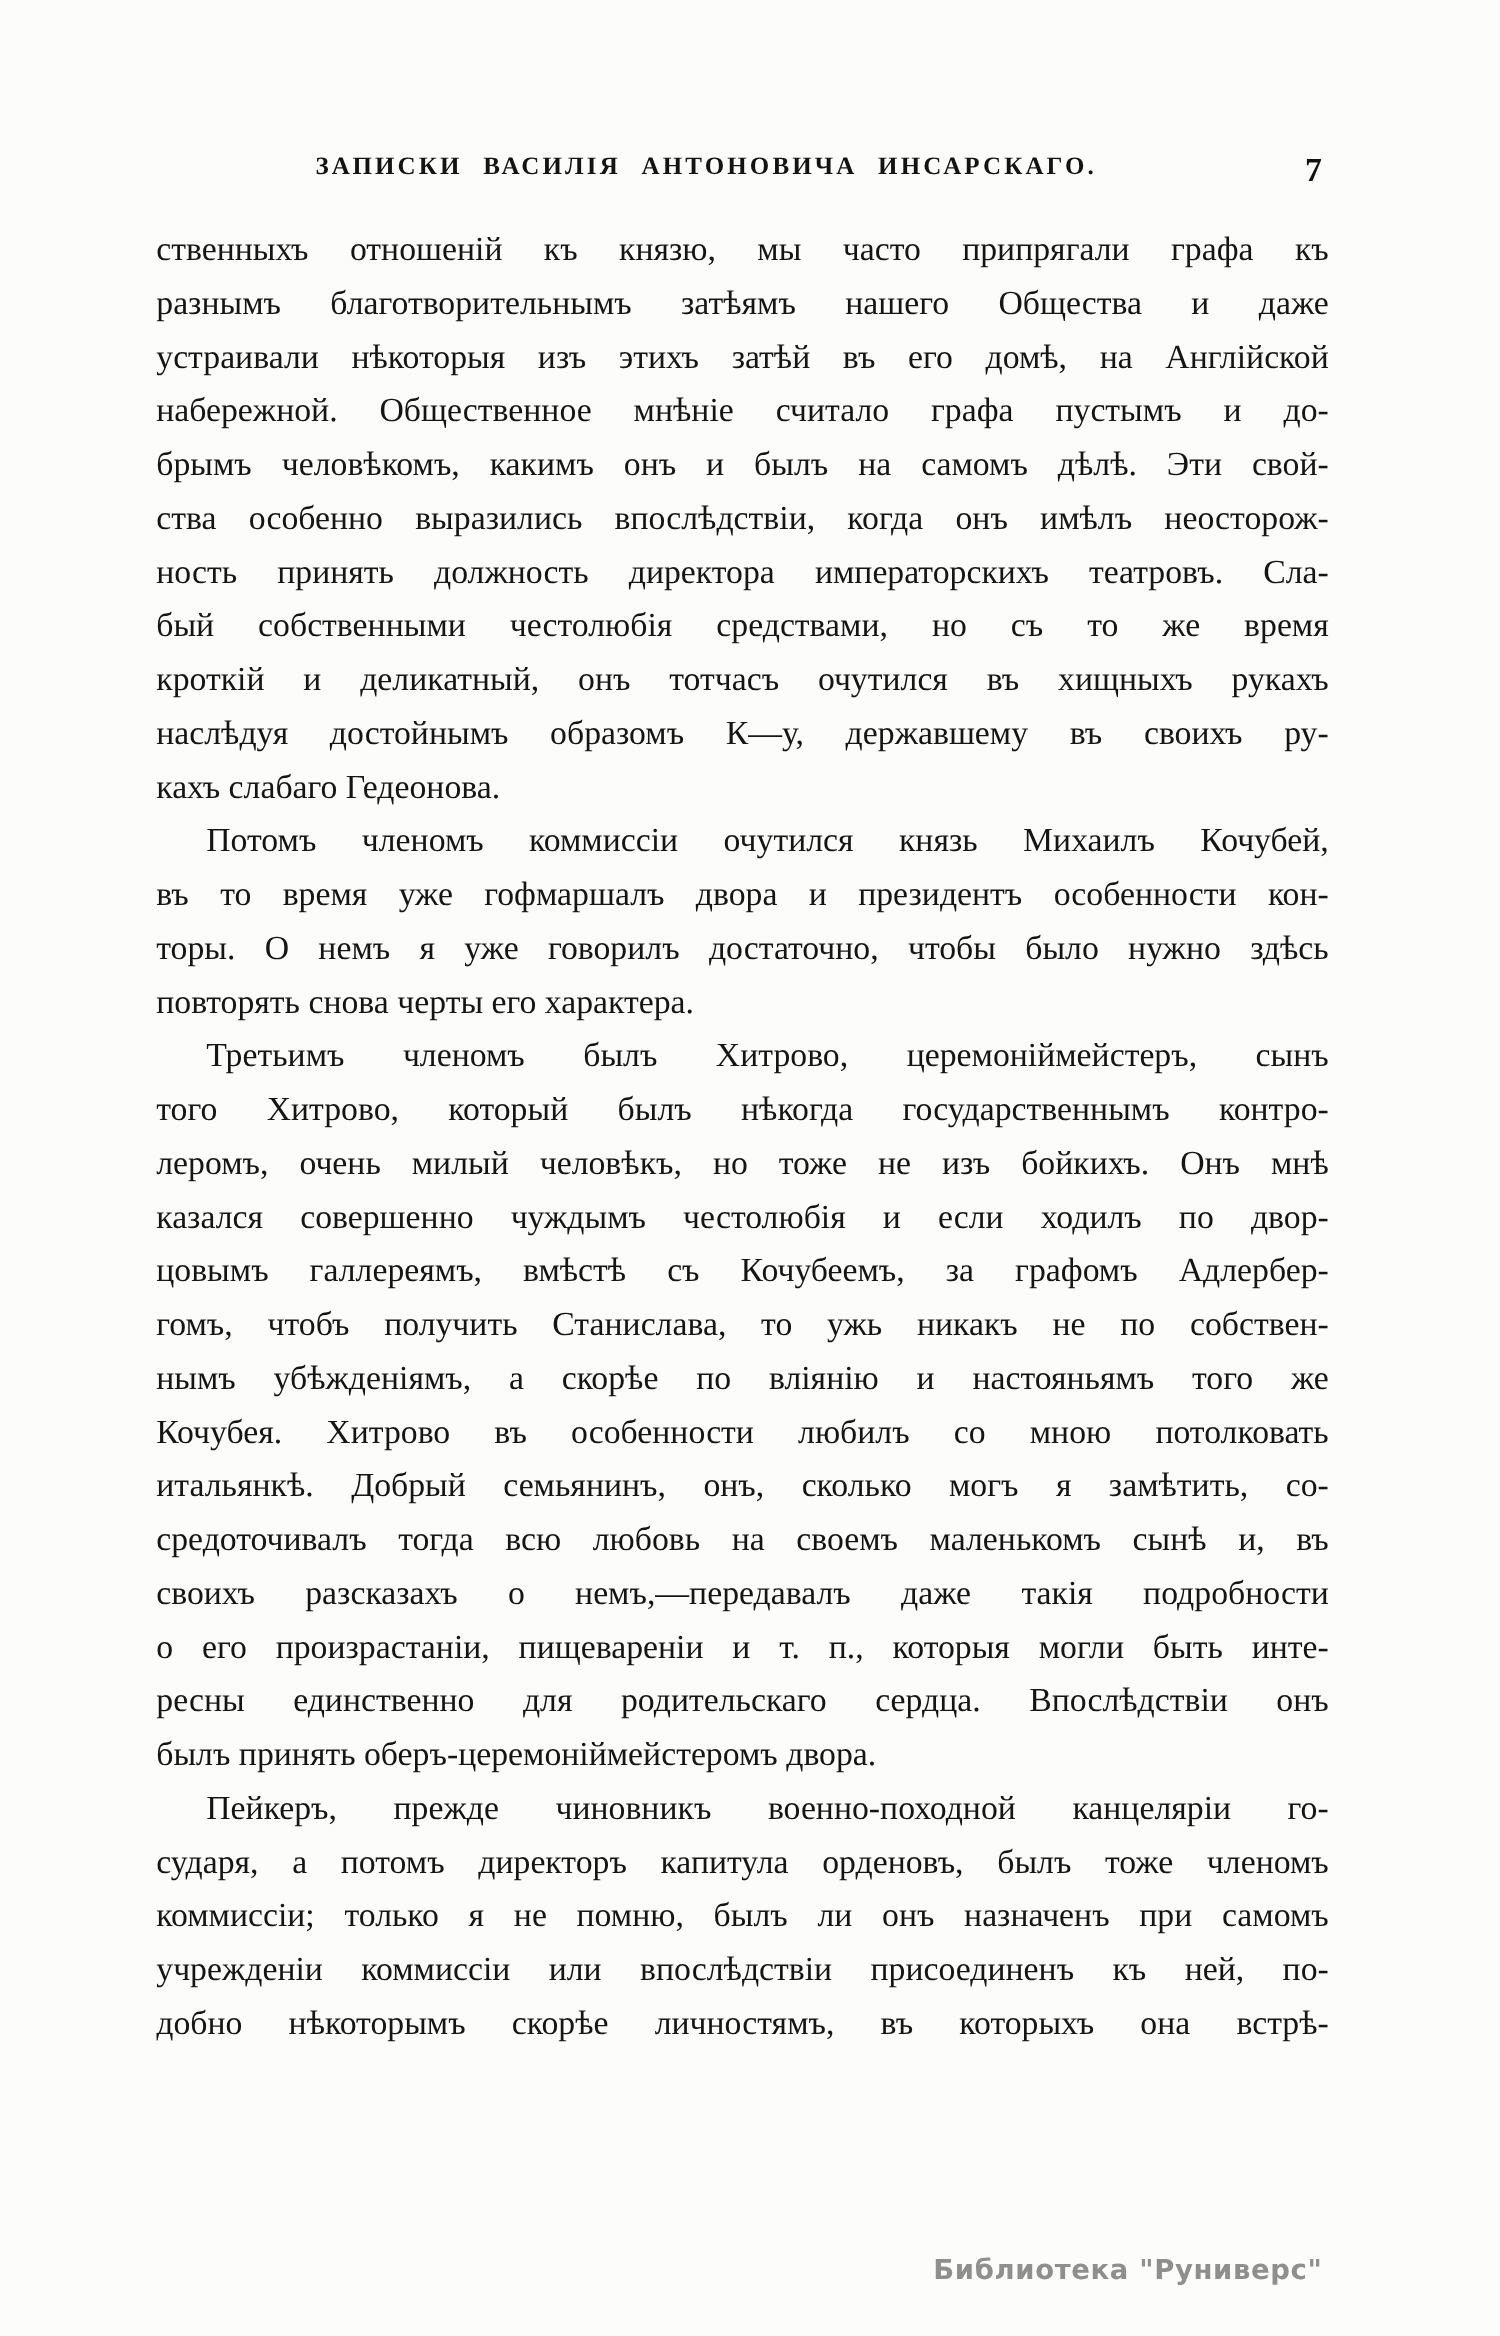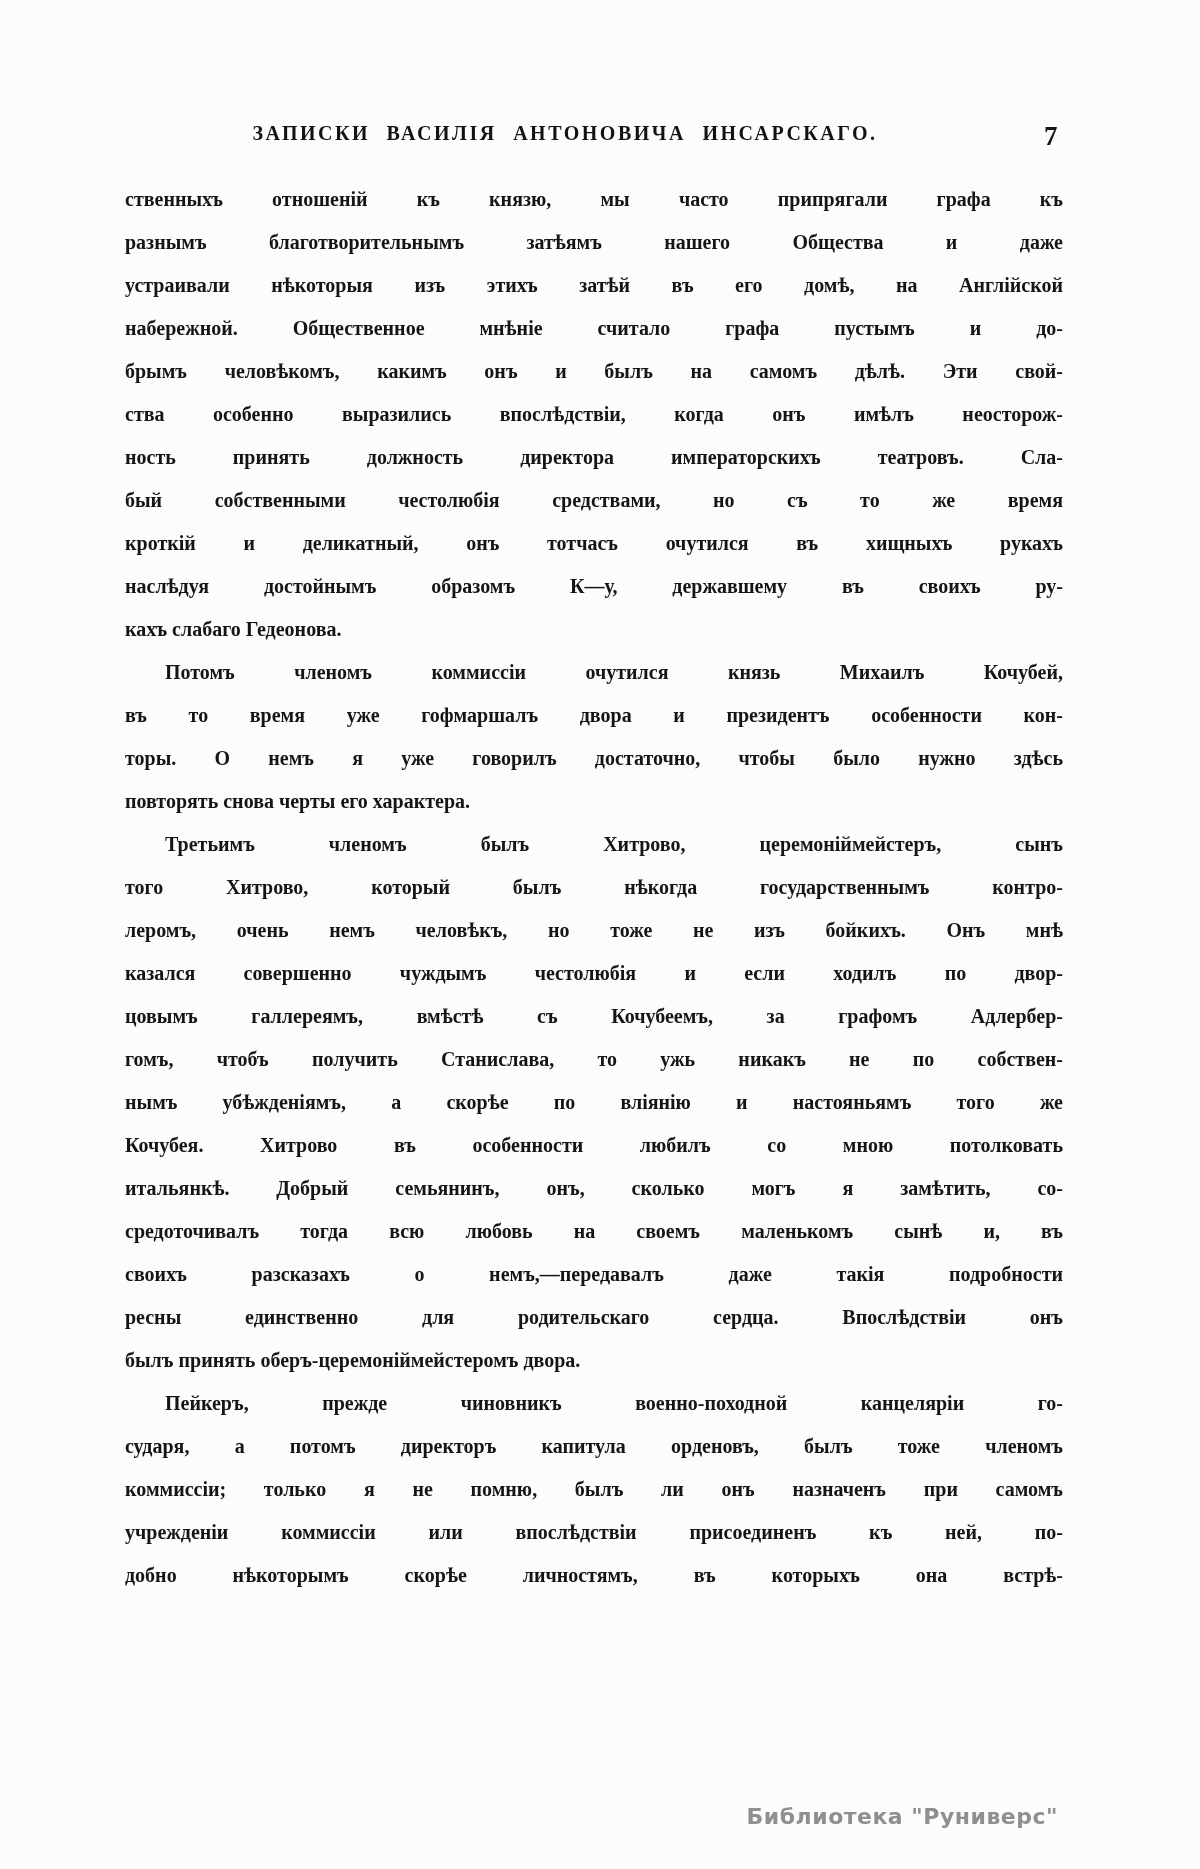--- a/index.html
+++ b/index.html
@@ -39,22 +39,22 @@
   }
   .page-text {
     position: absolute;
     top: 178px;
     left: 125px;
     width: 938px;
   }
   .line {
     height: 43px;
     line-height: 43px;
-    font-size: 20px;
-    font-weight: 700;
+    font-size: 27px;
+    font-weight: 400;
     text-align: justify;
     text-align-last: justify;
     overflow: hidden;
     white-space: nowrap;
   }
   .line.end {
     text-align-last: left;
   }
   .line.ind {
     text-indent: 40px;
@@ -87,29 +87,30 @@
       <div class="line">бый собственными честолюбія средствами, но съ то же время</div>
       <div class="line">кроткій и деликатный, онъ тотчасъ очутился въ хищныхъ рукахъ</div>
       <div class="line">наслѣдуя достойнымъ образомъ К—у, державшему въ своихъ ру-</div>
       <div class="line end">кахъ слабаго Гедеонова.</div>
       <div class="line ind">Потомъ членомъ коммиссіи очутился князь Михаилъ Кочубей,</div>
       <div class="line">въ то время уже гофмаршалъ двора и президентъ особенности кон-</div>
       <div class="line">торы. О немъ я уже говорилъ достаточно, чтобы было нужно здѣсь</div>
       <div class="line end">повторять снова черты его характера.</div>
       <div class="line ind">Третьимъ членомъ былъ Хитрово, церемоніймейстеръ, сынъ</div>
       <div class="line">того Хитрово, который былъ нѣкогда государственнымъ контро-</div>
-      <div class="line">леромъ, очень немъ человѣкъ, но тоже не изъ бойкихъ. Онъ мнѣ</div>
+      <div class="line">леромъ, очень милый человѣкъ, но тоже не изъ бойкихъ. Онъ мнѣ</div>
       <div class="line">казался совершенно чуждымъ честолюбія и если ходилъ по двор-</div>
       <div class="line">цовымъ галлереямъ, вмѣстѣ съ Кочубеемъ, за графомъ Адлербер-</div>
       <div class="line">гомъ, чтобъ получить Станислава, то ужь никакъ не по собствен-</div>
       <div class="line">нымъ убѣжденіямъ, а скорѣе по вліянію и настояньямъ того же</div>
       <div class="line">Кочубея. Хитрово въ особенности любилъ со мною потолковать</div>
       <div class="line">итальянкѣ. Добрый семьянинъ, онъ, сколько могъ я замѣтить, со-</div>
       <div class="line">средоточивалъ тогда всю любовь на своемъ маленькомъ сынѣ и, въ</div>
       <div class="line">своихъ разсказахъ о немъ,—передавалъ даже такія подробности</div>
+      <div class="line">о его произрастаніи, пищевареніи и т. п., которыя могли быть инте-</div>
       <div class="line">ресны единственно для родительскаго сердца. Впослѣдствіи онъ</div>
       <div class="line end">былъ принять оберъ-церемоніймейстеромъ двора.</div>
       <div class="line ind">Пейкеръ, прежде чиновникъ военно-походной канцеляріи го-</div>
       <div class="line">сударя, а потомъ директоръ капитула орденовъ, былъ тоже членомъ</div>
       <div class="line">коммиссіи; только я не помню, былъ ли онъ назначенъ при самомъ</div>
       <div class="line">учрежденіи коммиссіи или впослѣдствіи присоединенъ къ ней, по-</div>
       <div class="line">добно нѣкоторымъ скорѣе личностямъ, въ которыхъ она встрѣ-</div>
     </div>
   <div class="watermark">Библиотека "Руниверс"</div>
 </div>

